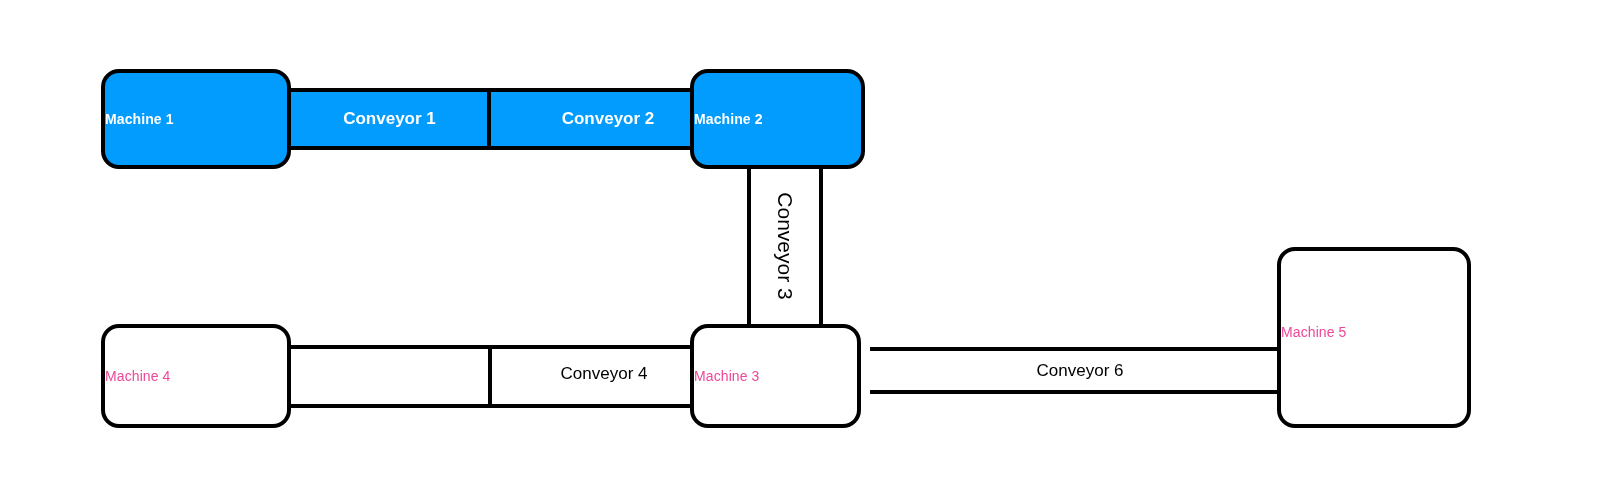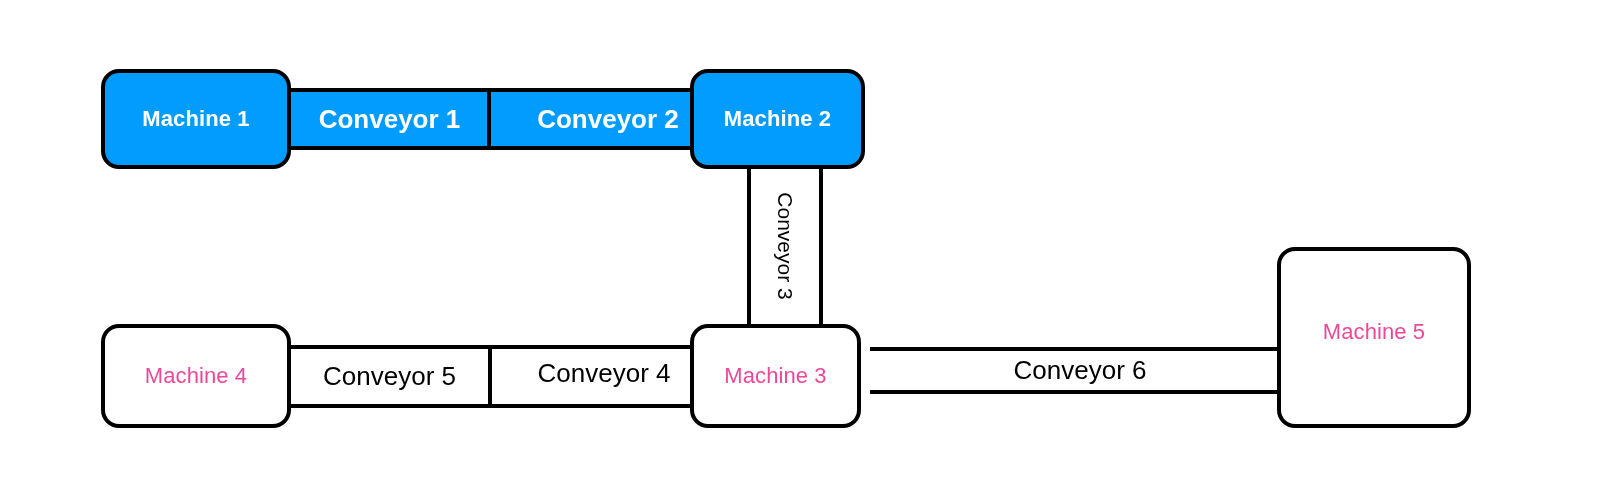--- a/index.html
+++ b/index.html
@@ -20,22 +20,22 @@
   }
 
   
   .node {
     position: absolute;
     box-sizing: border-box;
     border: 4px solid #000000;
     border-radius: 18px;
     display: flex;
     align-items: center;
-    justify-content: center;
-    font-size: 22px;
+    justify-content: flex-start;
+    font-size: 14px;
     font-weight: 700;
     letter-spacing: 0.1px;
     z-index: 3;
   }
   .node.plain {
     background: #ffffff;
     color: #ec4899;
     font-weight: 400;
   }
   .node.active {
@@ -45,21 +45,21 @@
 
   
   .conveyor-h {
     position: absolute;
     box-sizing: border-box;
     border-top: 4px solid #000000;
     border-bottom: 4px solid #000000;
     display: flex;
     align-items: center;
     justify-content: center;
-    font-size: 26px;
+    font-size: 17px;
     z-index: 1;
     text-align: right;
   }
   .conveyor-h.plain {
     background: #ffffff;
     color: #000000;
     font-weight: 400;
   }
   .conveyor-h.active {
     color: #ffffff;
@@ -115,21 +115,20 @@
 
   <div class="node active" style="left:690px; top:69px; width:175px; height:100px; background:#029cff;">
     <span class="node-label">Machine 2</span>
   </div>
 
   <div class="conveyor-v" style="left:747px; top:160px; width:76px; height:172px;">
     <span class="vlabel">Conveyor 3</span>
   </div>
 
   <div class="conveyor-h plain" style="left:290px; top:345px; width:425px; height:63px;">
-    <div class="conveyor-label" style="position:absolute; left:0px; top:0px; width:199px; height:55px; display:flex; align-items:center; justify-content:center;">Conveyor 5</div>
     <div class="conveyor-label" style="position:absolute; left:203px; top:0px; width:222px; height:49px; display:flex; align-items:center; justify-content:center;">Conveyor 4</div>
   </div>
   <div class="seg-divider" style="left:488px; top:345px; height:63px;"></div>
 
   <div class="conveyor-h plain" style="left:870px; top:347px; width:420px; height:47px;">
     <span class="conveyor-label">Conveyor 6</span>
   </div>
 
   <div class="node plain" style="left:101px; top:324px; width:190px; height:104px;">
     <span class="node-label">Machine 4</span>

